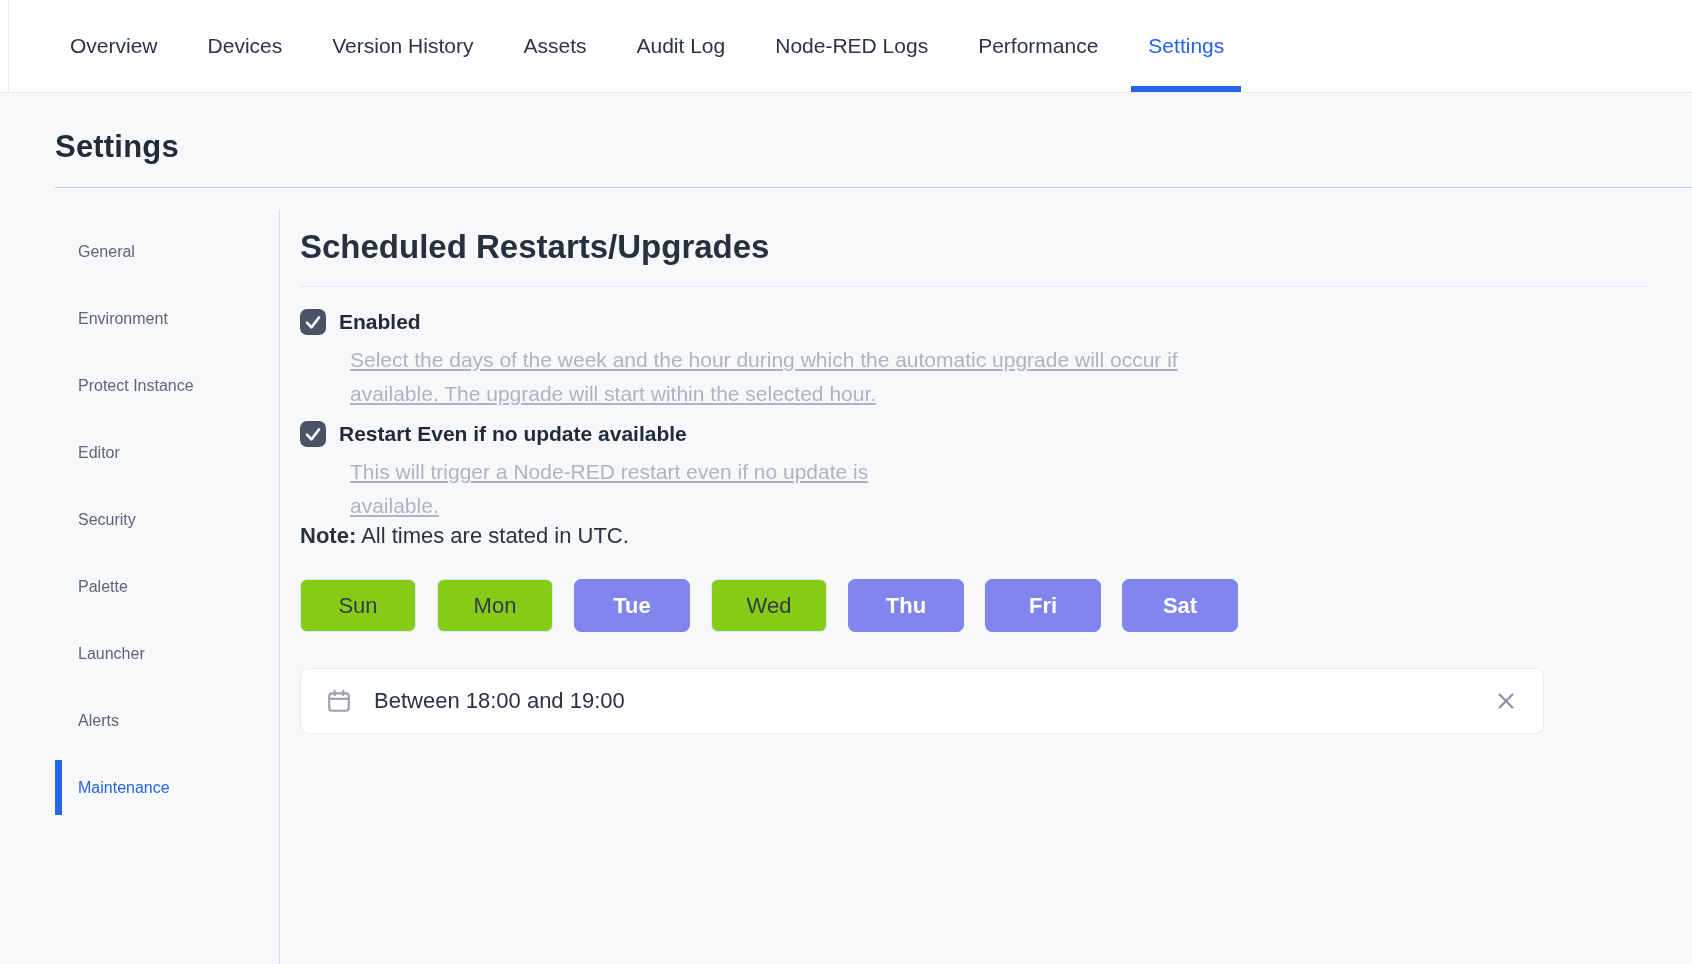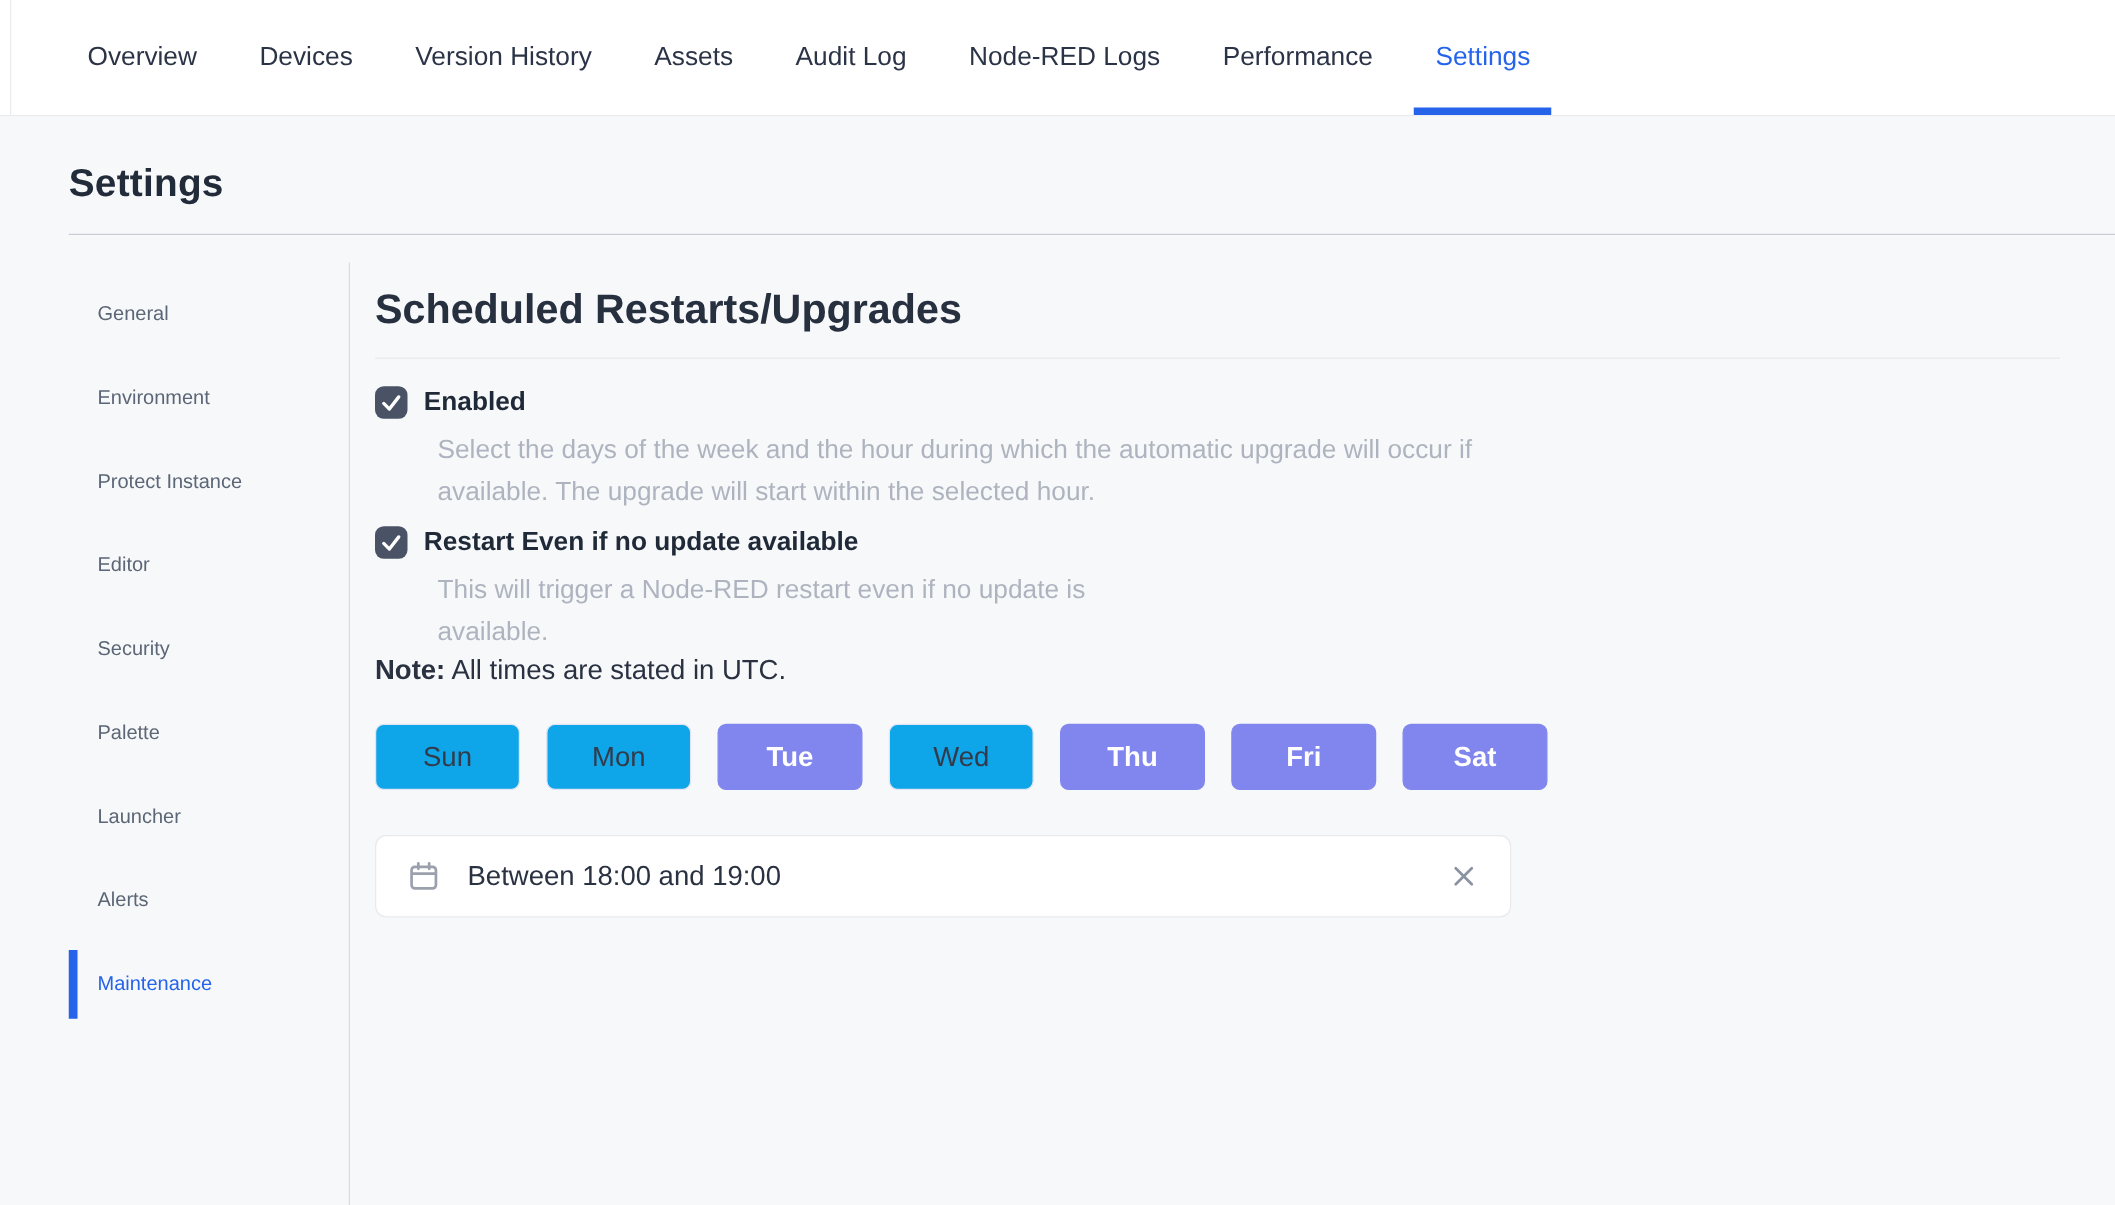--- a/index.html
+++ b/index.html
@@ -78,52 +78,53 @@
     border-radius: 7px;
     display: flex; align-items: center; justify-content: center;
     flex: 0 0 26px;
   }
   .opt-label { font-size: 21px; font-weight: 700; color: #1f2937; }
   .opt-desc {
     margin: 8px 0 0 50px;
     font-size: 21px;
     line-height: 34px;
     color: #aeb4bf;
+    text-decoration: underline;
   }
   .opt-desc.w1 { max-width: 865px; }
   .opt-desc.w2 { max-width: 600px; }
   .opt.second { margin-top: 10px; }
 
   
   .note { font-size: 22px; color: #2a3242; }
   .note b { font-weight: 700; }
 
   
   .days { margin-top: 30px; display: flex; gap: 21px; }
   .day-btn {
     width: 116px; height: 53px;
     border-radius: 7px;
     border: 1px solid #e0e4f4;
-    background: #0ea5e9;
+    background: #84cc16;
     color: #333a49;
     font-size: 22px; font-weight: 500;
     font-family: "Liberation Sans", sans-serif;
     cursor: pointer;
   }
   .day-btn.selected {
     background: #8186ee;
     border-color: #8186ee;
     color: #ffffff;
     font-weight: 700;
   }
 
   
   .time-select {
     margin-top: 36px;
-    width: 909px; height: 66px;
+    width: 1244px; height: 66px;
     background: #ffffff;
     border: 1px solid #e8eaee;
     border-radius: 9px;
     display: flex; align-items: center;
     padding: 0 25px;
     cursor: pointer;
   }
   .time-select .cal { flex: 0 0 26px; height: 26px; }
   .time-value { margin-left: 22px; font-size: 22px; color: #2a3242; }
   .clear-btn {

